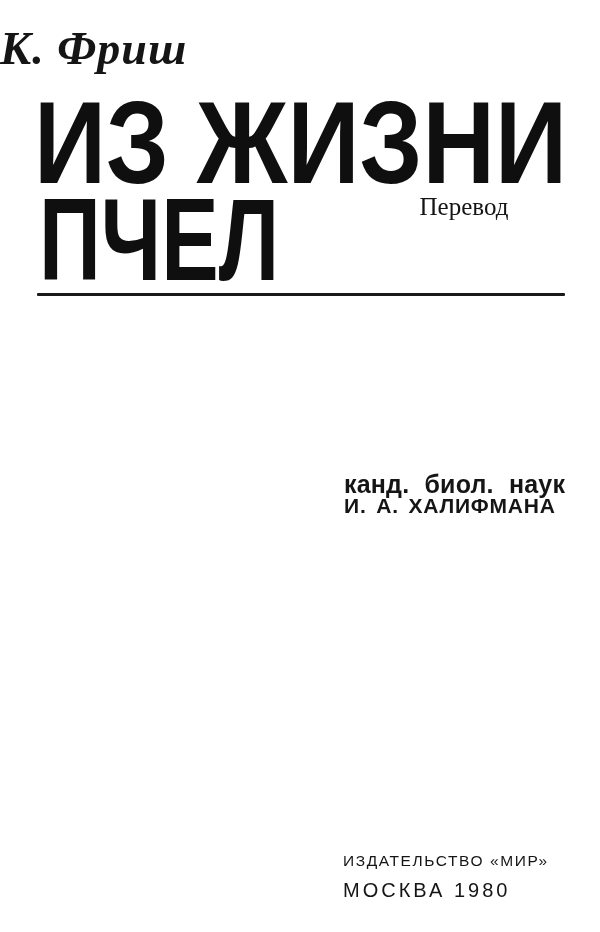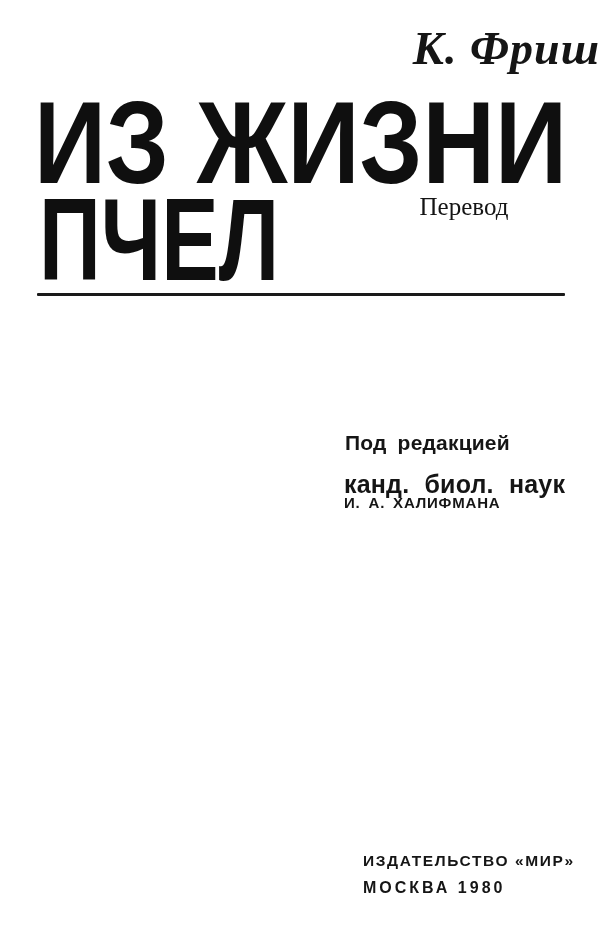--- a/index.html
+++ b/index.html
@@ -13,21 +13,21 @@
     font-family: "Liberation Sans", sans-serif;
     color: #161616;
   }
 
   
   .author {
     position: absolute;
     top: 22px;
     left: 0;
     right: 0;
-    text-align: right;
+    text-align: left;
     font-family: "Liberation Serif", serif;
     font-style: italic;
     font-weight: 600;
     font-size: 46px;
     letter-spacing: 1px;
     color: #151515;
     white-space: nowrap;
   }
 
   
@@ -71,49 +71,47 @@
 
   
   .ed-line {
     position: absolute;
     font-weight: 700;
     color: #151515;
     white-space: nowrap;
   }
   .ed-line1 { left: 345px; top: 431px; font-size: 21px; word-spacing: 5px; letter-spacing: 0.2px; }
   .ed-line2 { left: 344px; top: 470px; font-size: 25px; word-spacing: 8px; letter-spacing: 0.2px; }
-  .ed-line3 { left: 344px; top: 494px; font-size: 15px; word-spacing: 3px; letter-spacing: 0.8px; }
+  .ed-line3 { left: 344px; top: 494px; font-size: 21px; word-spacing: 3px; letter-spacing: 0.8px; }
 
   
   .im-line {
     position: absolute;
-    font-weight: 700;
+    font-weight: 400;
     color: #151515;
     white-space: nowrap;
-    margin-left: 20px;
   }
   .im-line1 { left: 343px; top: 852px; font-size: 15.5px; letter-spacing: 1.6px; }
-  .im-line2 { left: 343px; top: 879px; font-size: 16px;  letter-spacing: 3px; }
+  .im-line2 { left: 343px; top: 879px; font-size: 20px;  letter-spacing: 3px; }
 </style>
 </head>
 <body>
 
 <div class="page">
 
   <div class="author">К. Фриш</div>
 
   <svg class="title-svg" viewBox="0 0 540 200" xmlns="http://www.w3.org/2000/svg">
     <text x="0" y="93" textLength="533" lengthAdjust="spacingAndGlyphs">ИЗ ЖИЗНИ</text>
     <text x="5" y="190" textLength="240" lengthAdjust="spacingAndGlyphs">ПЧЕЛ</text>
   </svg>
 
   <div class="trans-line trans-line1">Перевод</div>
 
   <div class="rule"></div>
 
-  <div class="ed-line ed-line1">Под редакцией</div>
   <div class="ed-line ed-line2">канд. биол. наук</div>
   <div class="ed-line ed-line3">И. А. ХАЛИФМАНА</div>
 
   <div class="im-line im-line1">ИЗДАТЕЛЬСТВО «МИР»</div>
   <div class="im-line im-line2">МОСКВА 1980</div>
 
 </div>
 
 </body></html>

